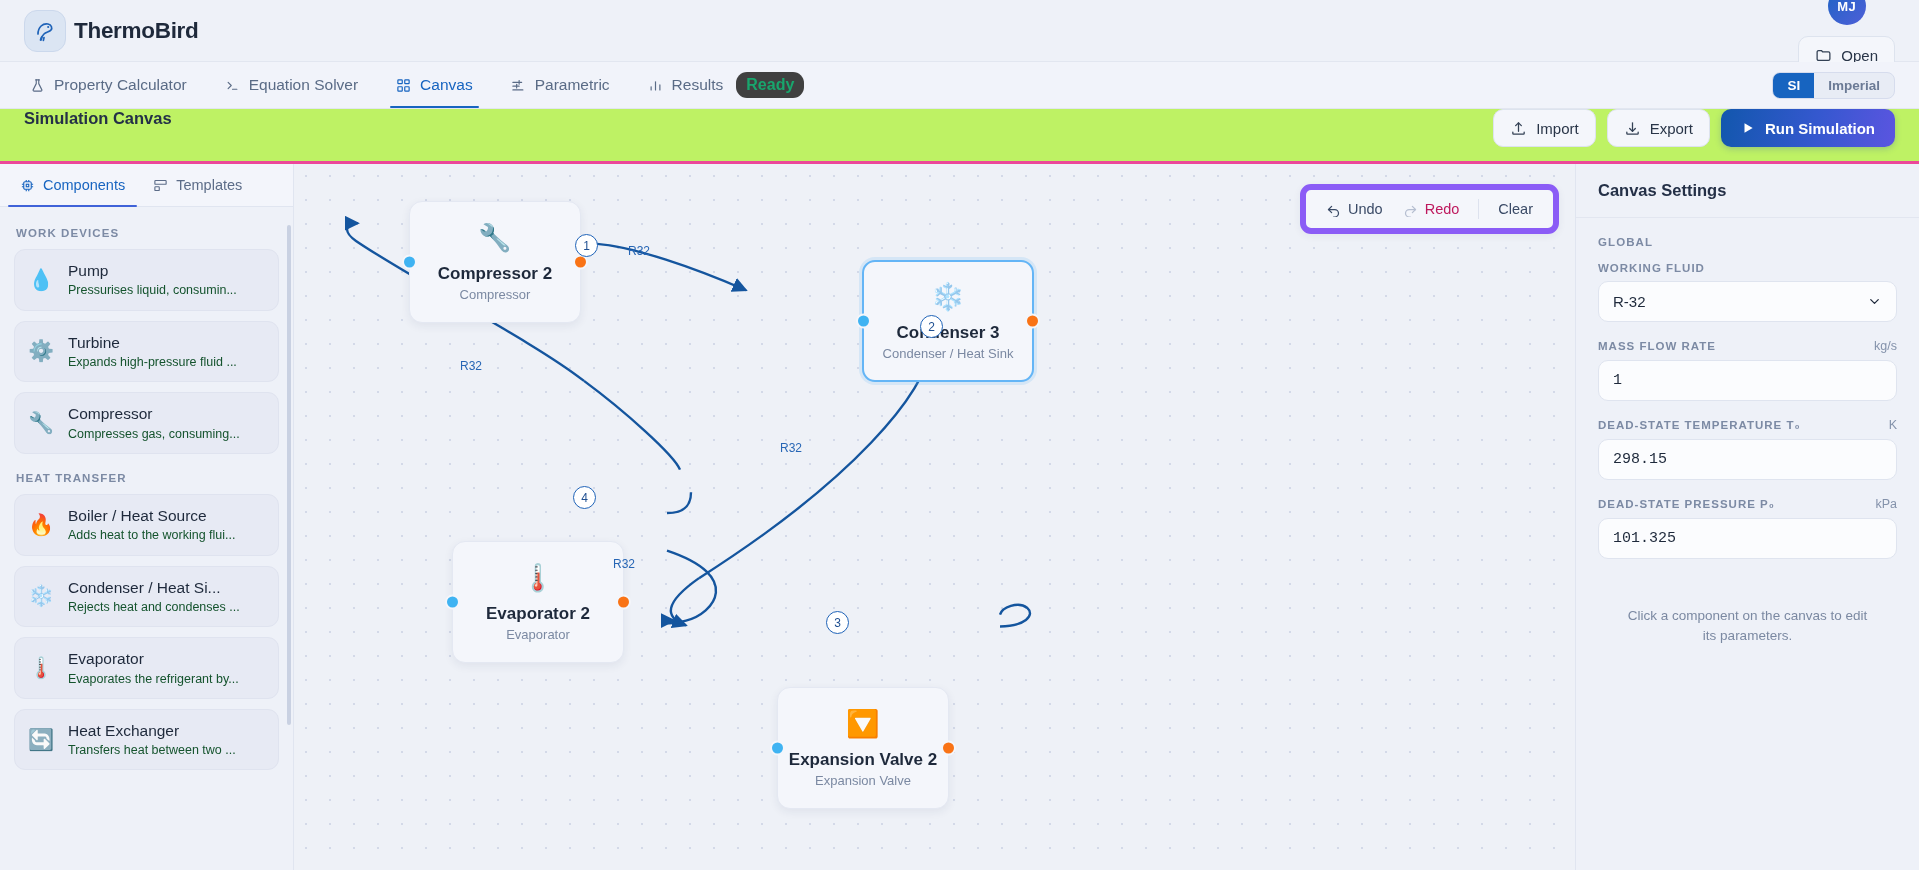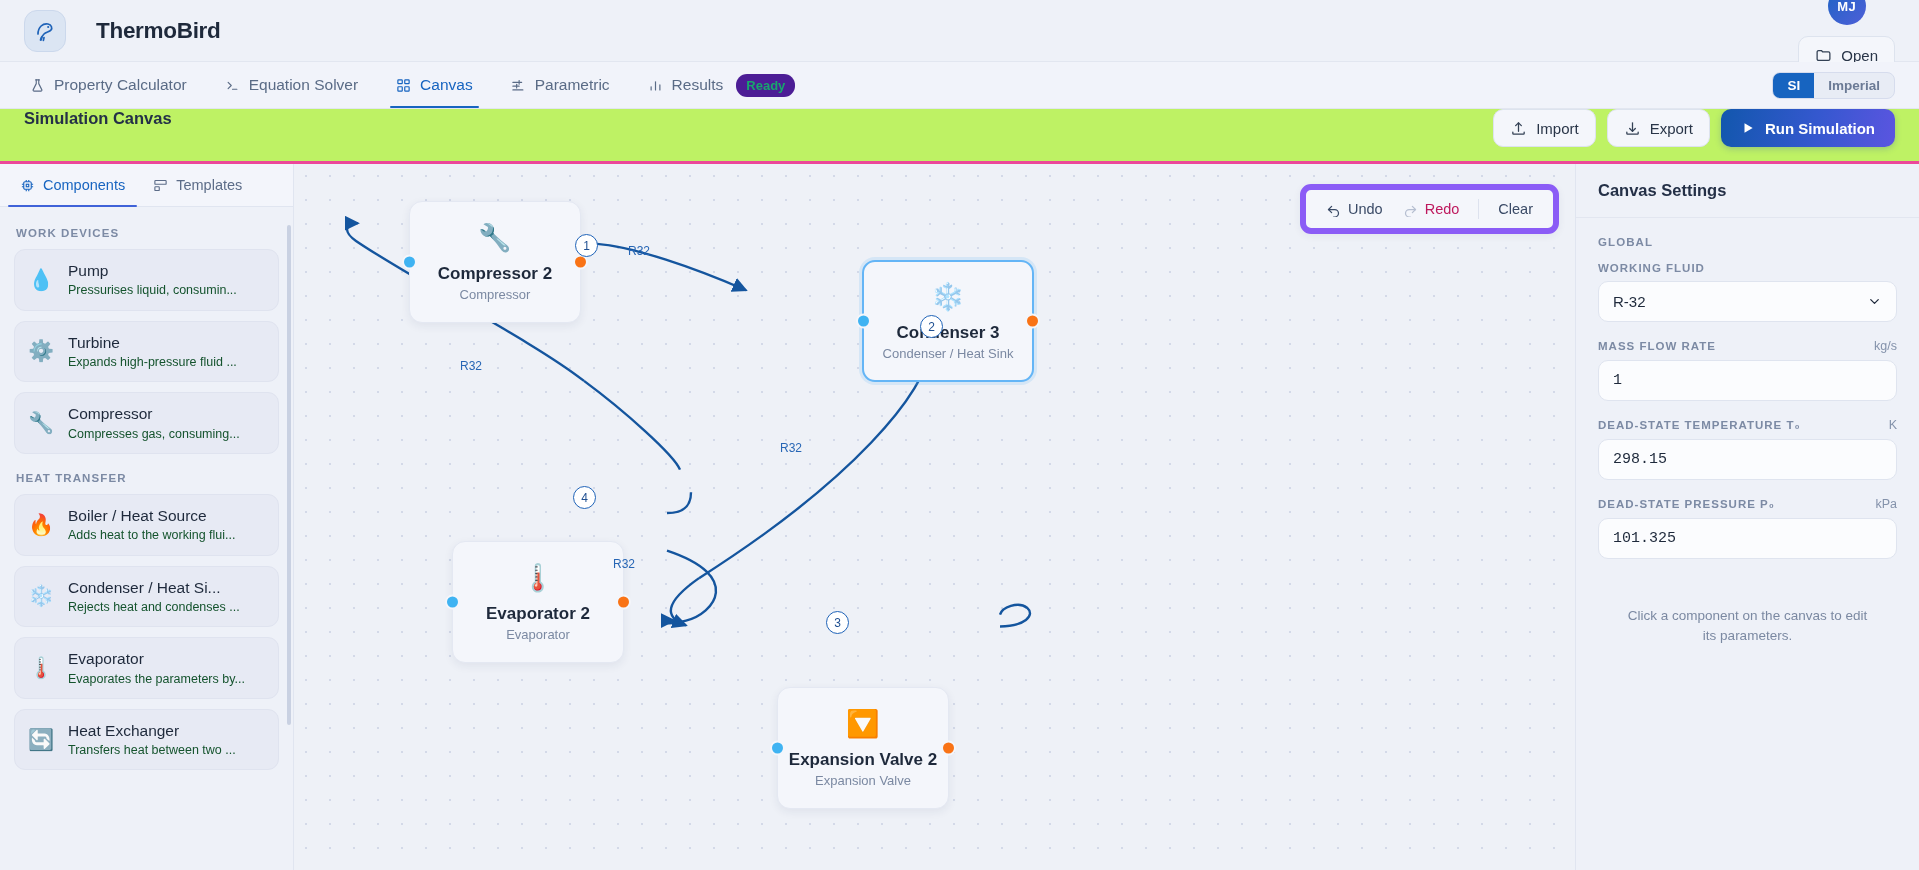--- a/index.html
+++ b/index.html
@@ -12,21 +12,21 @@
   #app { width: 1919px; height: 870px; display: flex; flex-direction: column; position: relative; }
 
   
   .header {
     height: 62px; flex: 0 0 62px;
     background: #eef1f8;
     display: flex; align-items: center;
     padding: 0 24px;
     border-bottom: 1px solid #e2e6f0;
   }
-  .brand { display: flex; align-items: center; gap: 30px; }
+  .brand { display: flex; align-items: center; gap: 8px; }
   .brand-logo {
     width: 42px; height: 42px; border-radius: 13px;
     background: #dbe5f3; border: 1px solid #cbd8ec;
     display: flex; align-items: center; justify-content: center;
   }
   .brand-name { font-size: 22.5px; font-weight: bold; color: #1e293b; letter-spacing: -0.3px; }
   .header-right { margin-left: auto; display: flex; align-items: center; gap: 11px; flex-direction: column; }
   .icon-btn {
     width: 38px; height: 38px; border-radius: 10px;
     background: #f4f6fb; border: 1px solid #dde3ee;
@@ -61,22 +61,22 @@
     display: flex; align-items: center; gap: 9px;
     font-size: 15.5px; color: #5a6b86; cursor: pointer;
     padding: 0 6px; position: relative;
   }
   .tab.active { color: #1764c0; font-weight: 500; }
   .tab.active::after {
     content: ""; position: absolute; left: 0; right: 0; bottom: 0;
     height: 2.5px; background: #1764c0; border-radius: 2px;
   }
   .ready-badge {
-    background: #4c1d95; color: #18a66d;
-    font-size: 13px; font-weight: bold;
+    background: #404040; color: #18a66d;
+    font-size: 16px; font-weight: bold;
     padding: 4px 10px; border-radius: 11px; margin-left: 4px;
   }
   .unit-toggle {
     margin-left: auto; align-self: center;
     display: flex; border-radius: 8px; overflow: hidden;
     border: 1px solid #d6dced; background: #e8ecf5;
   }
   .unit-opt {
     padding: 5px 14px; font-size: 13.5px; font-weight: bold;
     color: #6b7a95; cursor: pointer;
@@ -395,21 +395,21 @@
           <div class="comp-ico">❄️</div>
           <div>
             <div class="comp-title">Condenser / Heat Si...</div>
             <div class="comp-desc">Rejects heat and condenses ...</div>
           </div>
         </div>
         <div class="comp-card">
           <div class="comp-ico">🌡️</div>
           <div>
             <div class="comp-title">Evaporator</div>
-            <div class="comp-desc">Evaporates the parameters by...</div>
+            <div class="comp-desc">Evaporates the refrigerant by...</div>
           </div>
         </div>
         <div class="comp-card">
           <div class="comp-ico">🔄</div>
           <div>
             <div class="comp-title">Heat Exchanger</div>
             <div class="comp-desc">Transfers heat between two ...</div>
           </div>
         </div>
         <div class="side-scrollbar"></div>

